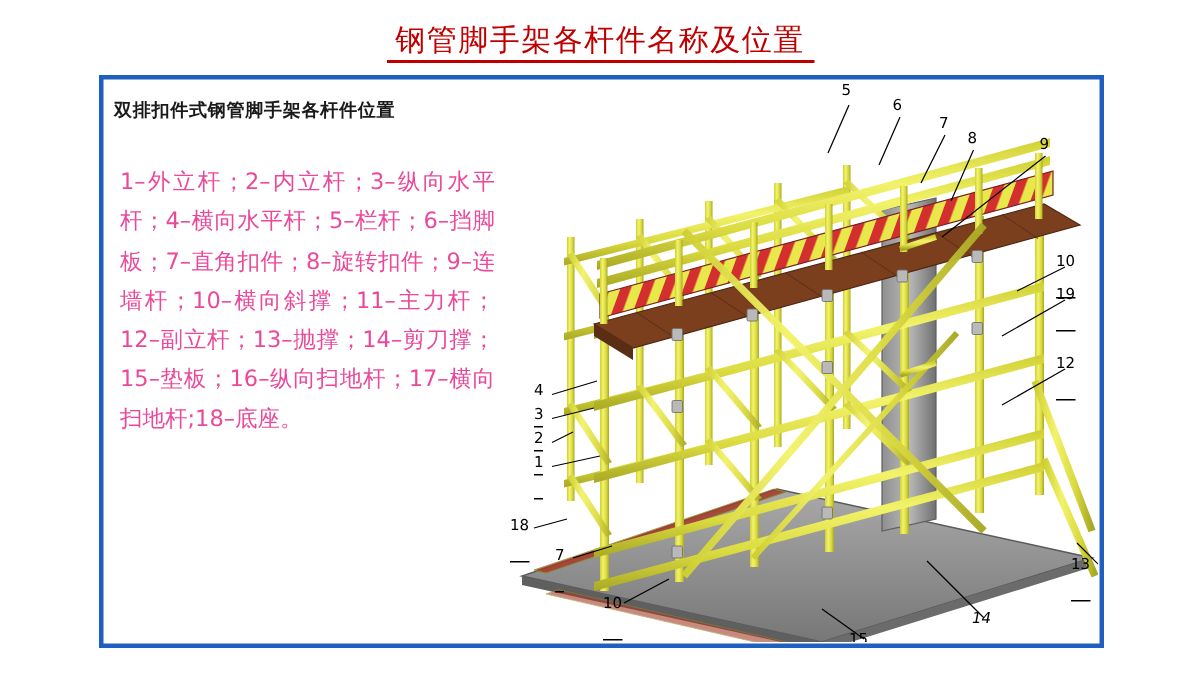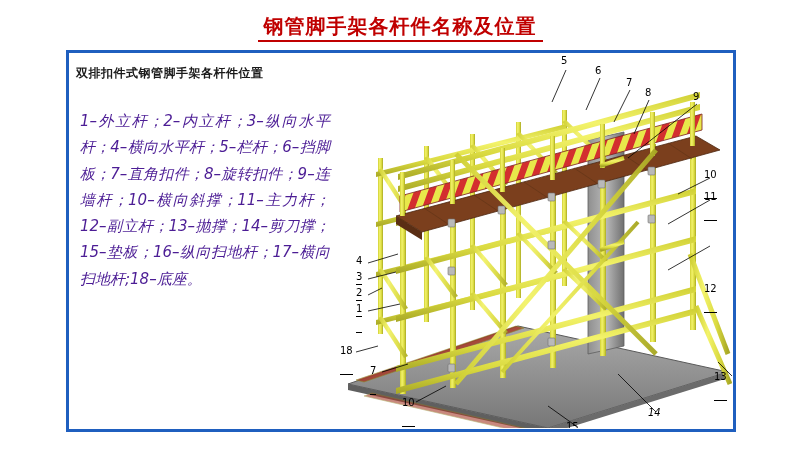--- a/index.html
+++ b/index.html
@@ -25,21 +25,21 @@
   #title-wrap {
     position: absolute;
     left: 0; top: 14px;
     width: 800px;
     text-align: center;
   }
   #slide-title {
     display: inline-block;
     font-family: "DejaVu Sans", "Liberation Sans", sans-serif;
     font-size: 20px;
-    font-weight: bold;
+    font-weight: normal;
     color: #C00000;
     letter-spacing: 1px;
     border-bottom: 2px solid #C00000;
     padding: 0 6px 2px 6px;
     line-height: 1.2;
   }
   
   #panel {
     position: absolute;
     left: 66px;
@@ -61,27 +61,26 @@
     color: #1a1a1a;
     letter-spacing: 0.5px;
     line-height: 1.2;
   }
   #legend-body {
     position: absolute;
     left: 76px;
     top: 108px;
     width: 258px;
     font-size: 15px;
-    color: #4c1d95;
+    color: #ec4899;
     line-height: 1.75;
     text-align: justify;
     text-justify: inter-ideograph;
     padding: 0 4px;
     box-sizing: border-box;
-    font-style: italic;
   }
   
   #figure {
     position: absolute;
     left: 338px;
     top: 54px;
     width: 394px;
     height: 374px;
     overflow: hidden;
   }
@@ -288,22 +287,22 @@
         <line x1="396" y1="324" x2="380" y2="308"></line>
       </g>
     </svg>
 
     <span class="lbl" style="left:223px; top:2px;">5</span>
     <span class="lbl" style="left:257px; top:12px;">6</span>
     <span class="lbl" style="left:288px; top:24px;">7</span>
     <span class="lbl" style="left:307px; top:34px;">8</span>
     <span class="lbl" style="left:355px; top:38px;">9</span>
     <span class="lbl u" style="left:366px; top:116px;">10</span>
-    <span class="lbl u" style="left:366px; top:138px;">11</span>
-    <span class="lbl u" style="left:366px; top:184px;margin-top:46px;">12</span>
+    <span class="lbl u" style="left:366px; top:138px;">19</span>
+    <span class="lbl u" style="left:366px; top:184px;">12</span>
     <span class="lbl u" style="left:18px; top:202px;">4</span>
     <span class="lbl u" style="left:18px; top:218px;">3</span>
     <span class="lbl u" style="left:18px; top:234px;">2</span>
     <span class="lbl u" style="left:18px; top:250px;">1</span>
     <span class="lbl u" style="left:2px;  top:292px;">18</span>
     <span class="lbl u" style="left:32px; top:312px;">7</span>
     <span class="lbl u" style="left:64px; top:344px;">10</span>
     <span class="lbl u" style="left:228px; top:368px;">15</span>
     <span class="lbl u" style="left:310px; top:354px;font-style:italic;">14</span>
     <span class="lbl u" style="left:376px; top:318px;">13</span>

